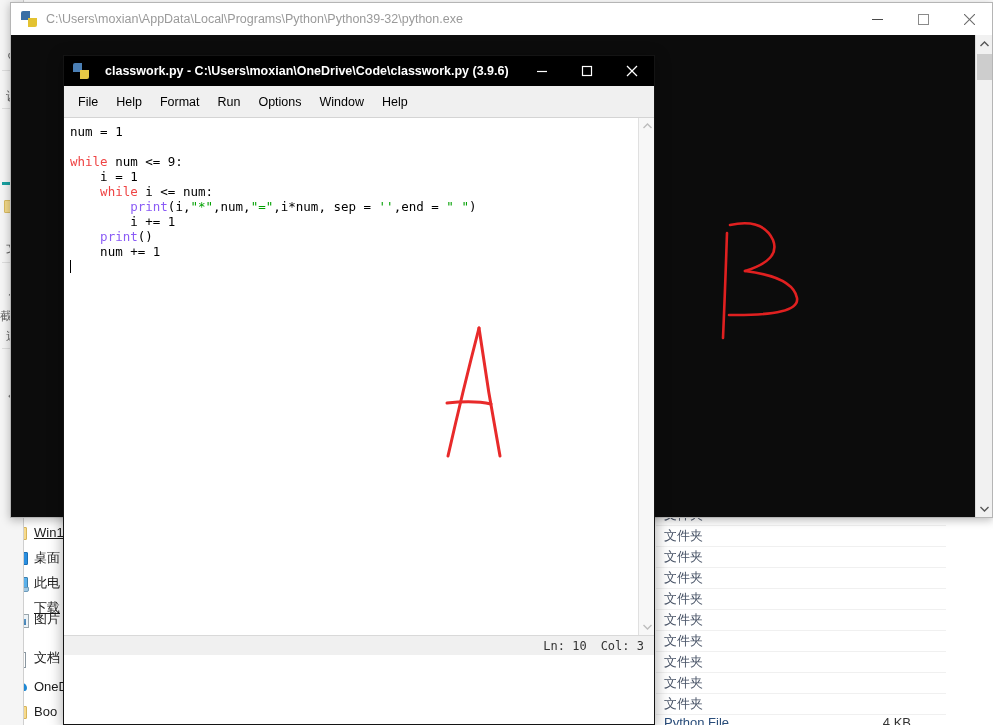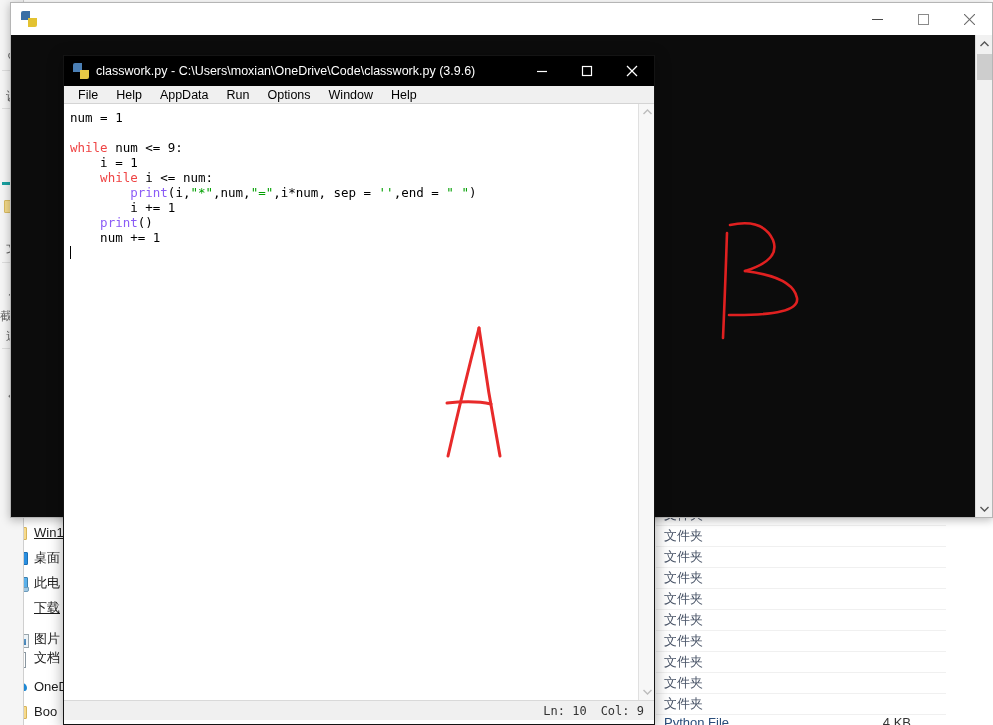--- a/index.html
+++ b/index.html
@@ -258,41 +258,41 @@
   }
   .idle-ico .pybl {
     position: absolute; left: 0; top: 0; width: 9px; height: 9px;
     background: #4b7fb5; border-radius: 2px 0 0 0;
   }
   .idle-ico .pyyl {
     position: absolute; left: 7px; top: 7px; width: 9px; height: 9px;
     background: #e6c845; border-radius: 0 0 2px 0;
   }
   .idle-title-text {
-    margin-left: 7px; font-size: 12.5px; color: #ffffff;
-    white-space: nowrap; overflow: hidden;
+    margin-left: 16px; font-size: 12.5px; color: #ffffff;
+    white-space: nowrap; overflow: hidden; font-weight: bold;
   }
   .idle-ctrls { margin-left: auto; display: flex; height: 30px; }
   .idle-btn {
     width: 45px; height: 30px;
     display: flex; align-items: center; justify-content: center;
     color: #ffffff;
   }
   .idle-menubar {
-    height: 18px; background: #f0f0f0;
+    height: 32px; background: #f0f0f0;
     border-bottom: 1px solid #d4d4d4;
     display: flex; align-items: center; padding-left: 5px;
   }
   .idle-menu-item {
     padding: 2px 9px; font-size: 12.5px; color: #000000;
     font-family: "Liberation Sans", sans-serif;
   }
   .idle-editor-wrap {
     position: relative;
-    height: 596px; background: #ffffff;
+    height: 517px; background: #ffffff;
     display: flex;
   }
   .idle-code {
     flex: 1; padding: 6px 0 0 6px;
     font-family: "DejaVu Sans Mono", monospace;
     font-size: 12.5px; line-height: 15px;
     white-space: pre; color: #000000;
     overflow: hidden;
   }
   .kw { color: #ef4444; }
@@ -343,21 +343,21 @@
           <span>桌面</span>
         </div>
         <div class="nav-item" style="top: 144px;">
           <span class="nav-ico ic-pc"></span>
           <span>此电</span>
         </div>
         <div class="nav-item" style="top: 169px; text-decoration: underline;">
           <span class="nav-ico ic-down"></span>
           <span>下载</span>
         </div>
-        <div class="nav-item" style="top: 200px;">
+        <div class="nav-item" style="top: 180px;">
           <span class="nav-ico ic-pics"></span>
           <span>图片</span>
         </div>
         <div class="nav-item" style="top: 219px;">
           <span class="nav-ico ic-docs"></span>
           <span>文档</span>
         </div>
         <div class="nav-item" style="top: 249px;">
           <span class="nav-ico ic-cloud"></span>
           <span>OneD</span>
@@ -422,20 +422,21 @@
       <div class="ls-row" style="top: 326px; height: 20px;">速</div>
       <div class="ls-row" style="top: 384px; height: 20px;">←</div>
     </div>
 
   <div id="console">
     <div class="con-title">
       <div class="con-icon">
         <span class="pybl"></span>
           <span class="pyyl"></span>
       </div>
+      <div class="con-title-text">C:\Users\moxian\AppData\Local\Programs\Python\Python39-32\python.exe</div>
       <div class="con-ctrls">
         <div class="con-btn">
           <svg width="11" height="11" viewBox="0 0 11 11">
               <line x1="0" y1="5.5" x2="11" y2="5.5" stroke="#4a4a4a" stroke-width="1"></line>
             </svg>
         </div>
         <div class="con-btn">
           <svg width="11" height="11" viewBox="0 0 11 11">
               <rect x="0.5" y="0.5" width="10" height="10" fill="none" stroke="#8a8a8a" stroke-width="1"></rect>
             </svg>
@@ -495,21 +496,21 @@
               <line x1="1" y1="1" x2="11" y2="11" stroke="#fff" stroke-width="1.3"></line>
               <line x1="11" y1="1" x2="1" y2="11" stroke="#fff" stroke-width="1.3"></line>
             </svg>
         </div>
       </div>
     </div>
 
     <div class="idle-menubar" id="idlemenu">
         <span class="idle-menu-item">File</span>
         <span class="idle-menu-item">Help</span>
-        <span class="idle-menu-item">AppData</span>
+        <span class="idle-menu-item">Format</span>
         <span class="idle-menu-item">Run</span>
         <span class="idle-menu-item">Options</span>
         <span class="idle-menu-item">Window</span>
         <span class="idle-menu-item">Help</span>
       </div>
 
     <div class="idle-editor-wrap">
       <div class="idle-code" id="codearea"><div><span>num = 1</span></div><div>&nbsp;</div><div><span class="kw">while</span><span> num &lt;= 9:</span></div><div><span>    i = 1</span></div><div><span>    </span><span class="kw">while</span><span> i &lt;= num:</span></div><div><span>        </span><span class="bi">print</span><span>(i,</span><span class="str">"*"</span><span>,num,</span><span class="str">"="</span><span>,i*num, sep = </span><span class="str">''</span><span>,end = </span><span class="str">" "</span><span>)</span></div><div><span>        i += 1</span></div><div><span>    </span><span class="bi">print</span><span>()</span></div><div><span>    num += 1</span></div><div><span class="caret"></span></div></div>
       <div class="idle-sb">
         <div class="arrow up">
@@ -520,21 +521,21 @@
         <div class="arrow down">
           <svg width="9" height="6" viewBox="0 0 9 6">
               <path d="M0.5 1 L4.5 5 L8.5 1" fill="none" stroke="#bdbdbd" stroke-width="1.4"></path>
             </svg>
         </div>
       </div>
     </div>
 
     <div class="idle-status">
       <span>Ln: 10</span>
-      <span>Col: 9</span>
+      <span>Col: 3</span>
     </div>
   </div>
 
   <svg id="draw-a" viewBox="0 0 110 145">
     <path d="M49 8 Q33 70 18 136" fill="none" stroke="#e82a2a" stroke-width="3" stroke-linecap="round"></path>
     <path d="M49 8 Q58 72 70 136" fill="none" stroke="#e82a2a" stroke-width="3" stroke-linecap="round"></path>
     <path d="M17 83 Q44 80 61 84" fill="none" stroke="#e82a2a" stroke-width="3" stroke-linecap="round"></path>
   </svg>
 
 </div>

